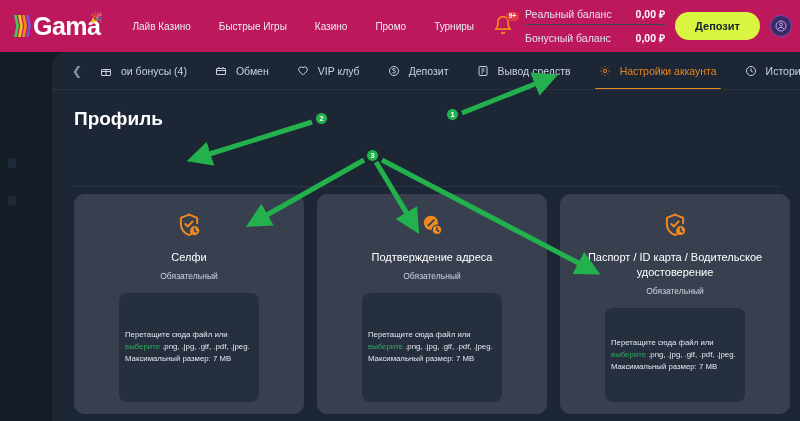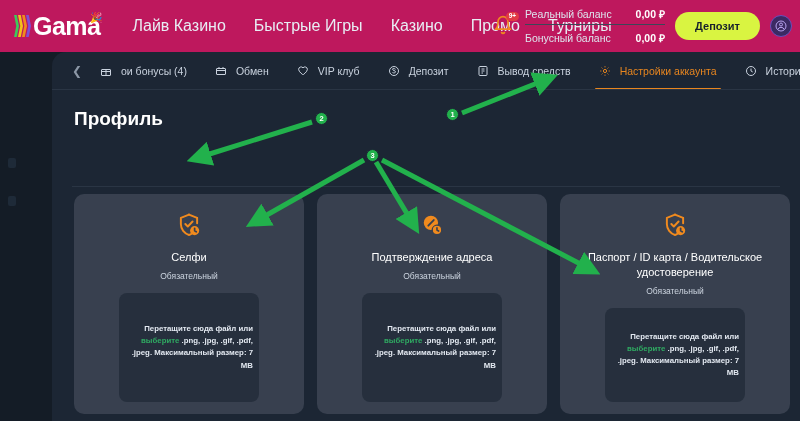--- a/index.html
+++ b/index.html
@@ -36,21 +36,21 @@
   .cv3 { background:#f08a1e; clip-path:polygon(0 0,55% 0,100% 50%,55% 100%,0 100%,45% 50%); }
   .cv4 { background:#7d4fd6; clip-path:polygon(0 0,55% 0,100% 50%,55% 100%,0 100%,45% 50%); }
   .logo-text {
     font-size:25px; font-weight:bold; letter-spacing:-0.5px;
     color:#fff; margin-left:3px; line-height:1;
   }
   .logo-spark { position:absolute; right:-2px; top:-2px; font-size:10px; }
 
   .topnav { display:flex; align-items:center; margin-left:32px; gap:28px; }
   .topnav a {
-    color:#e8edf4; font-size:16px; text-decoration:none; white-space:nowrap;
+    color:#e8edf4; font-size:10px; text-decoration:none; white-space:nowrap;
   }
 
   .hdr-right {
     position:absolute; right:8px; top:0; height:52px;
     display:flex; align-items:center; gap:10px;
   }
   .bell-wrap { position:relative; width:22px; height:22px; }
   .badge {
     position:absolute; right:-4px; top:-3px; background:#e23a45; color:#fff;
     font-size:6.5px; border-radius:7px; padding:1px 3px; line-height:1;
@@ -139,21 +139,21 @@
     line-height:1.35; padding:0 12px;
   }
   .card-req { font-size:8.5px; color:#cdd5e0; margin-top:6px; }
   .dropzone {
     margin-top:12px; width:140px; flex:1; margin-bottom:12px;
     background:#262f3d; border-radius:8px;
     display:flex; align-items:center; justify-content:center; padding:6px;
     cursor:pointer;
   }
   .dz-text {
-    font-size:7.8px; color:#e3e9f1; text-align:right; line-height:1.55;font-weight:bold;
+    font-size:7.8px; color:#e3e9f1; text-align:left; line-height:1.55;
   }
   .dz-link { color:#2faa62; }
 
   
   .overlay { position:absolute; inset:0; pointer-events:none; }
   .marker {
     position:absolute; width:13px; height:13px; border-radius:50%;
     background:#22b14c; color:#fff; font-size:7.5px; font-weight:bold;
     display:flex; align-items:center; justify-content:center;
     border:1px solid #1c2634;

